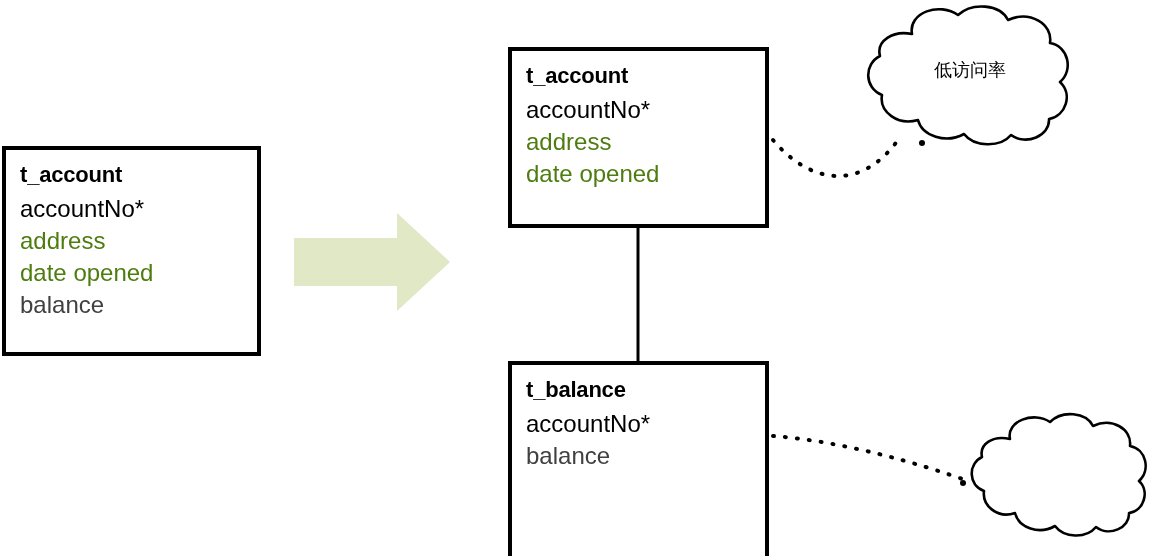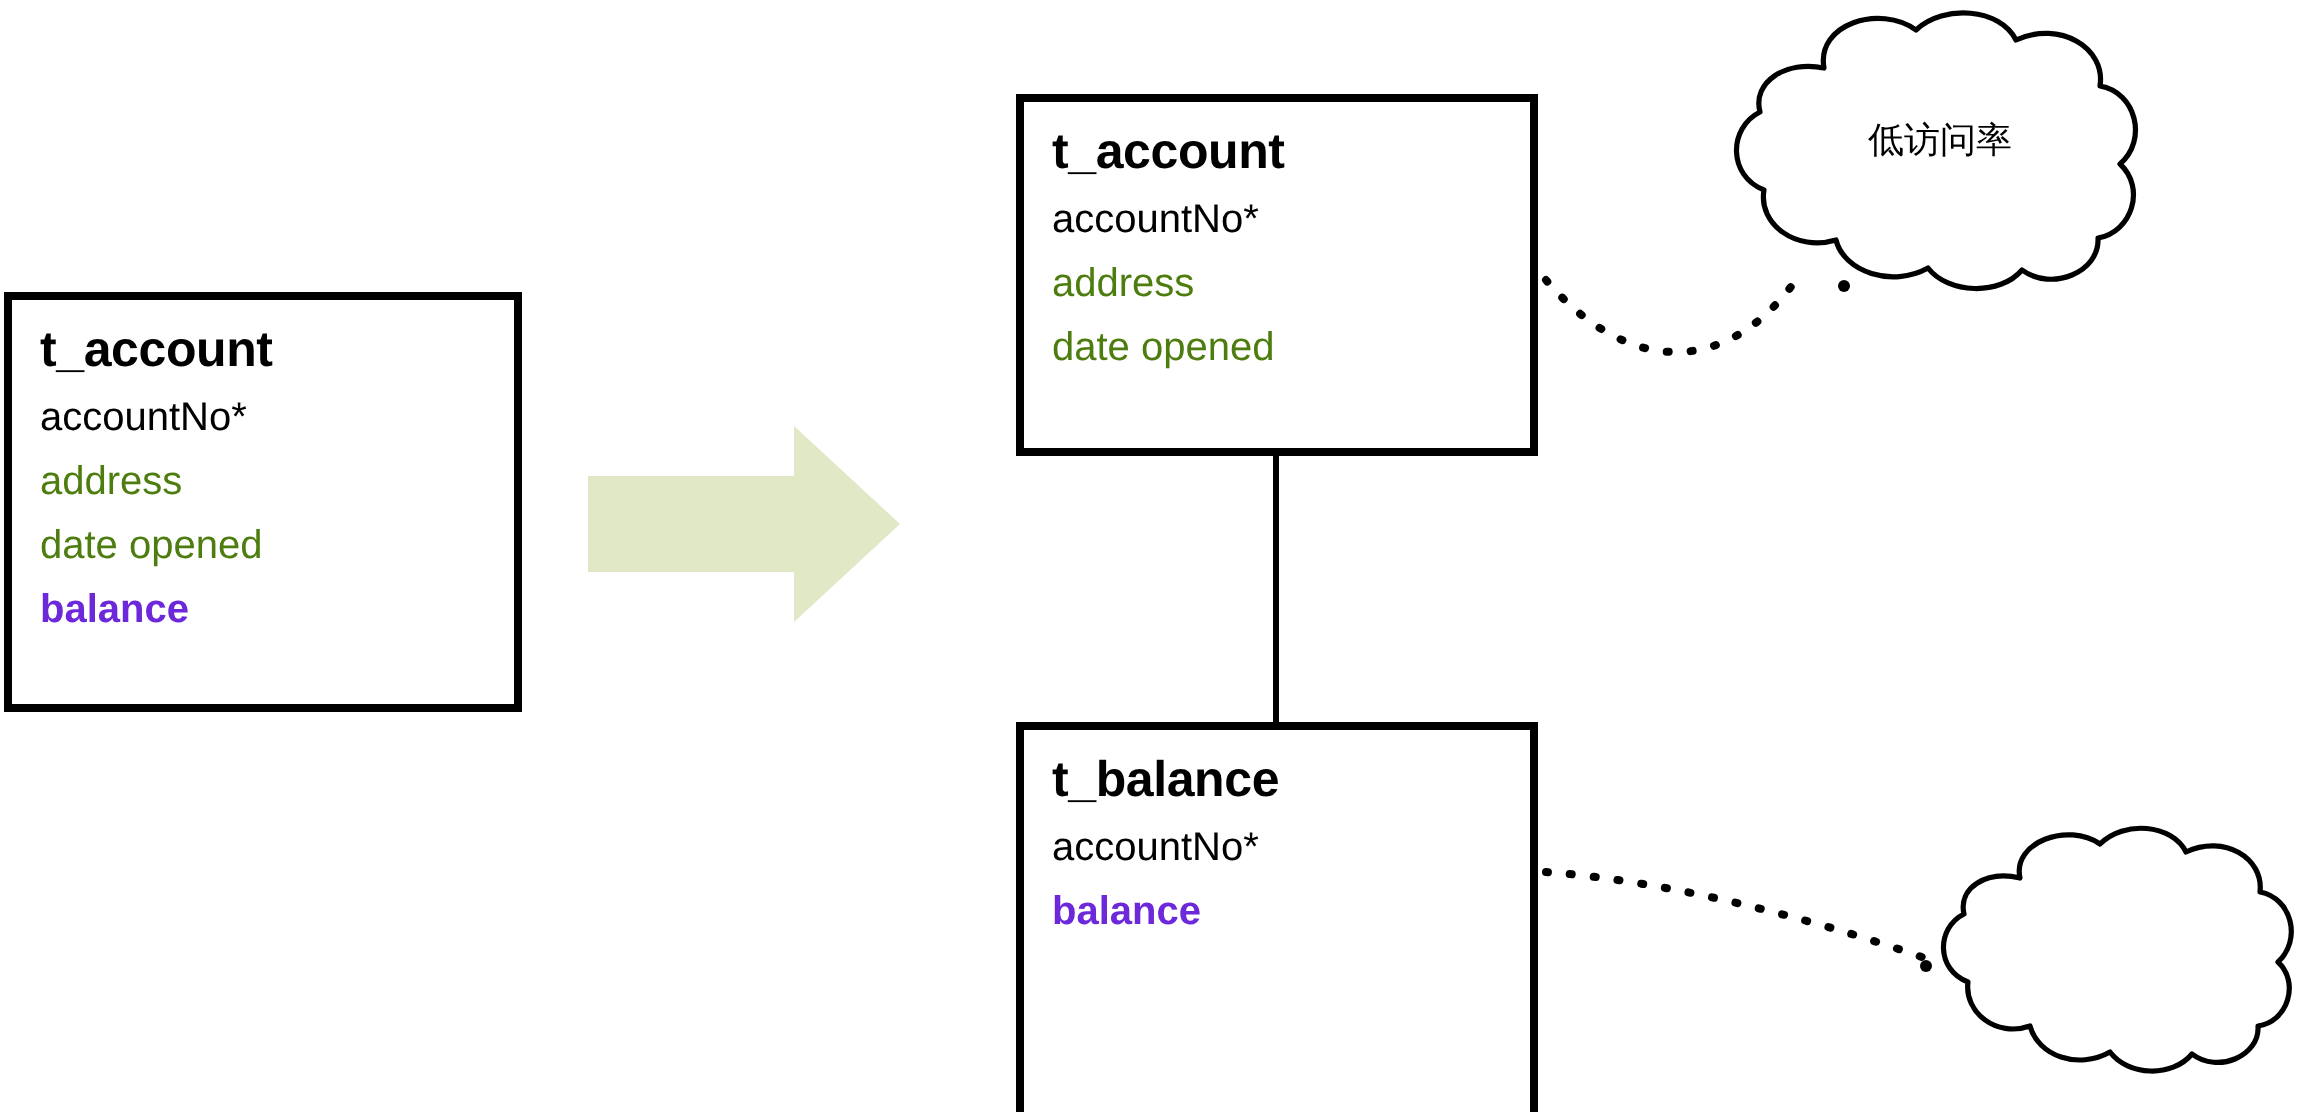--- a/index.html
+++ b/index.html
@@ -25,40 +25,40 @@
   
   .entity-box {
     position: absolute;
     box-sizing: border-box;
     border: 4px solid #000000;
     background: #ffffff;
     padding: 10px 0 0 14px;
     z-index: 3;
   }
   .entity-title {
-    font-size: 25px;
+    font-size: 22px;
     font-weight: bold;
     color: #000000;
     letter-spacing: -0.2px;
     line-height: 30px;
     margin-bottom: 3px;
     white-space: nowrap;
   }
   .attr {
-    font-size: 20px;
+    font-size: 24px;
     line-height: 32px;
     color: #000000;
     white-space: nowrap;
   }
   .attr.dim {
     color: #4d7c0f;
   }
   .attr.strong {
-    font-weight: bold;
-    color: #6d28d9;
+    font-weight: normal;
+    color: #404040;
   }
 
   
   #box-left          { left: 2px;   top: 146px; width: 259px; height: 210px; }
   #box-account-right { left: 508px; top: 47px;  width: 261px; height: 181px; }
   #box-balance       { left: 508px; top: 361px; width: 261px; height: 200px; }
 
   
   #vec {
     position: absolute;

